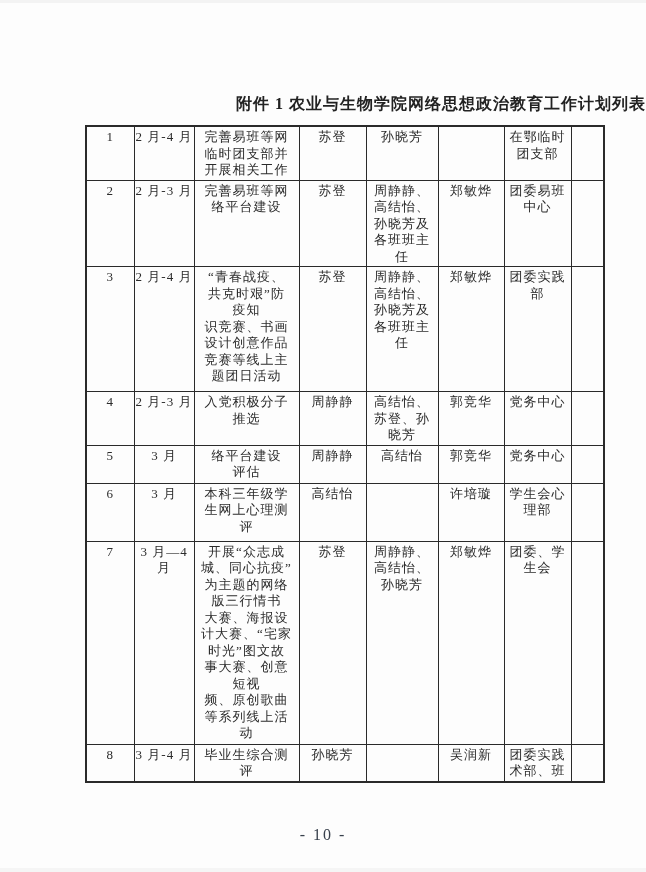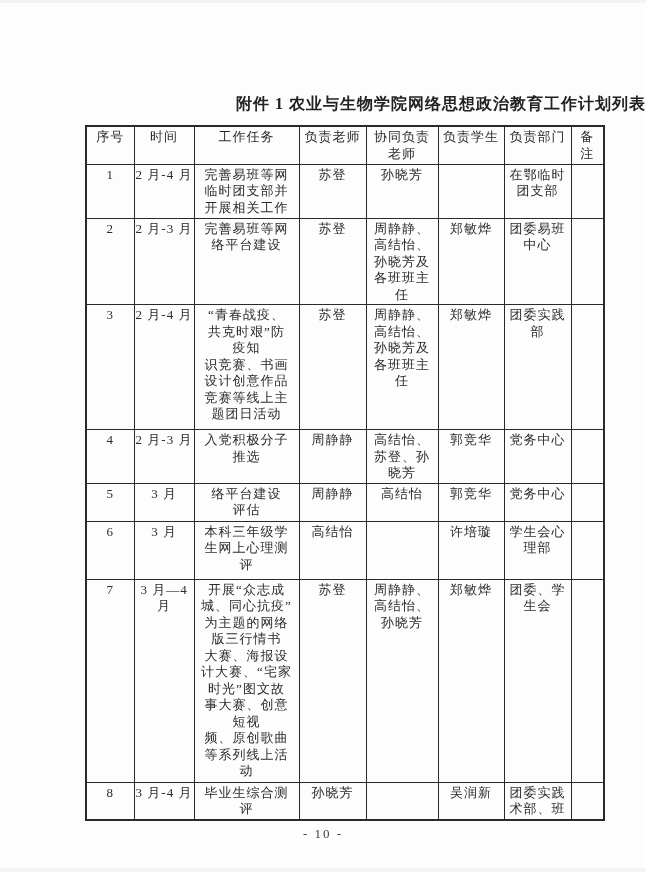--- a/index.html
+++ b/index.html
@@ -40,21 +40,21 @@
     font-weight:normal;
     line-height:16.5px;
     letter-spacing:1px;
     padding:2px 0 1px 0;
     white-space:pre;
     overflow:hidden;
   }
   .page-footer{
     position:absolute;top:826px;left:0;right:0;
     text-align:center;
-    font-size:13px;
+    font-size:16px;
     letter-spacing:2px;
     color:#38404c;
   }
 </style>
 </head>
 <body>
 
 <div class="scan-edge-top"></div>
 
 <div class="page-title">附件 1 农业与生物学院网络思想政治教育工作计划列表</div>
@@ -64,32 +64,20 @@
     <col style="width:48px">
       <col style="width:60px">
       <col style="width:105px">
     <col style="width:67px">
       <col style="width:72px">
       <col style="width:66px">
     <col style="width:67px">
       <col style="width:33px">
   </colgroup>
   <tbody>
-      <tr style="height: 38px;">
-        <th>序号</th>
-        <th>时间</th>
-        <th>工作任务</th>
-        <th>负责老师</th>
-        <th>协同负责
-老师</th>
-        <th>负责学生</th>
-        <th>负责部门</th>
-        <th>备
-注</th>
-      </tr>
       <tr style="height: 54px;">
         <td>1</td>
         <td>2 月-4 月</td>
         <td>完善易班等网
 临时团支部并
 开展相关工作</td>
         <td>苏登</td>
         <td>孙晓芳</td>
         <td></td>
         <td>在鄂临时

